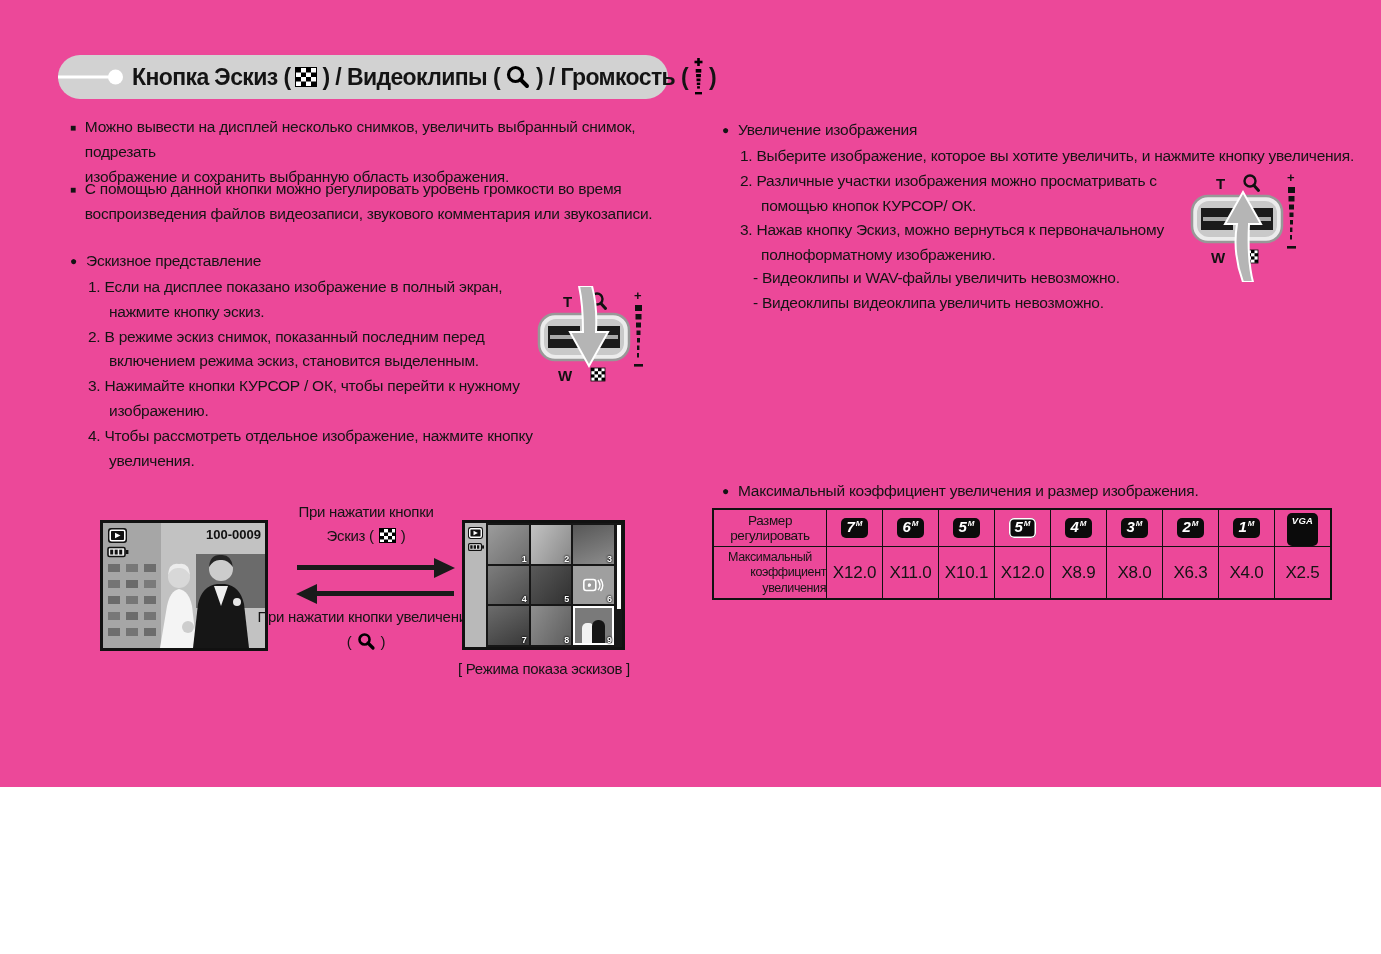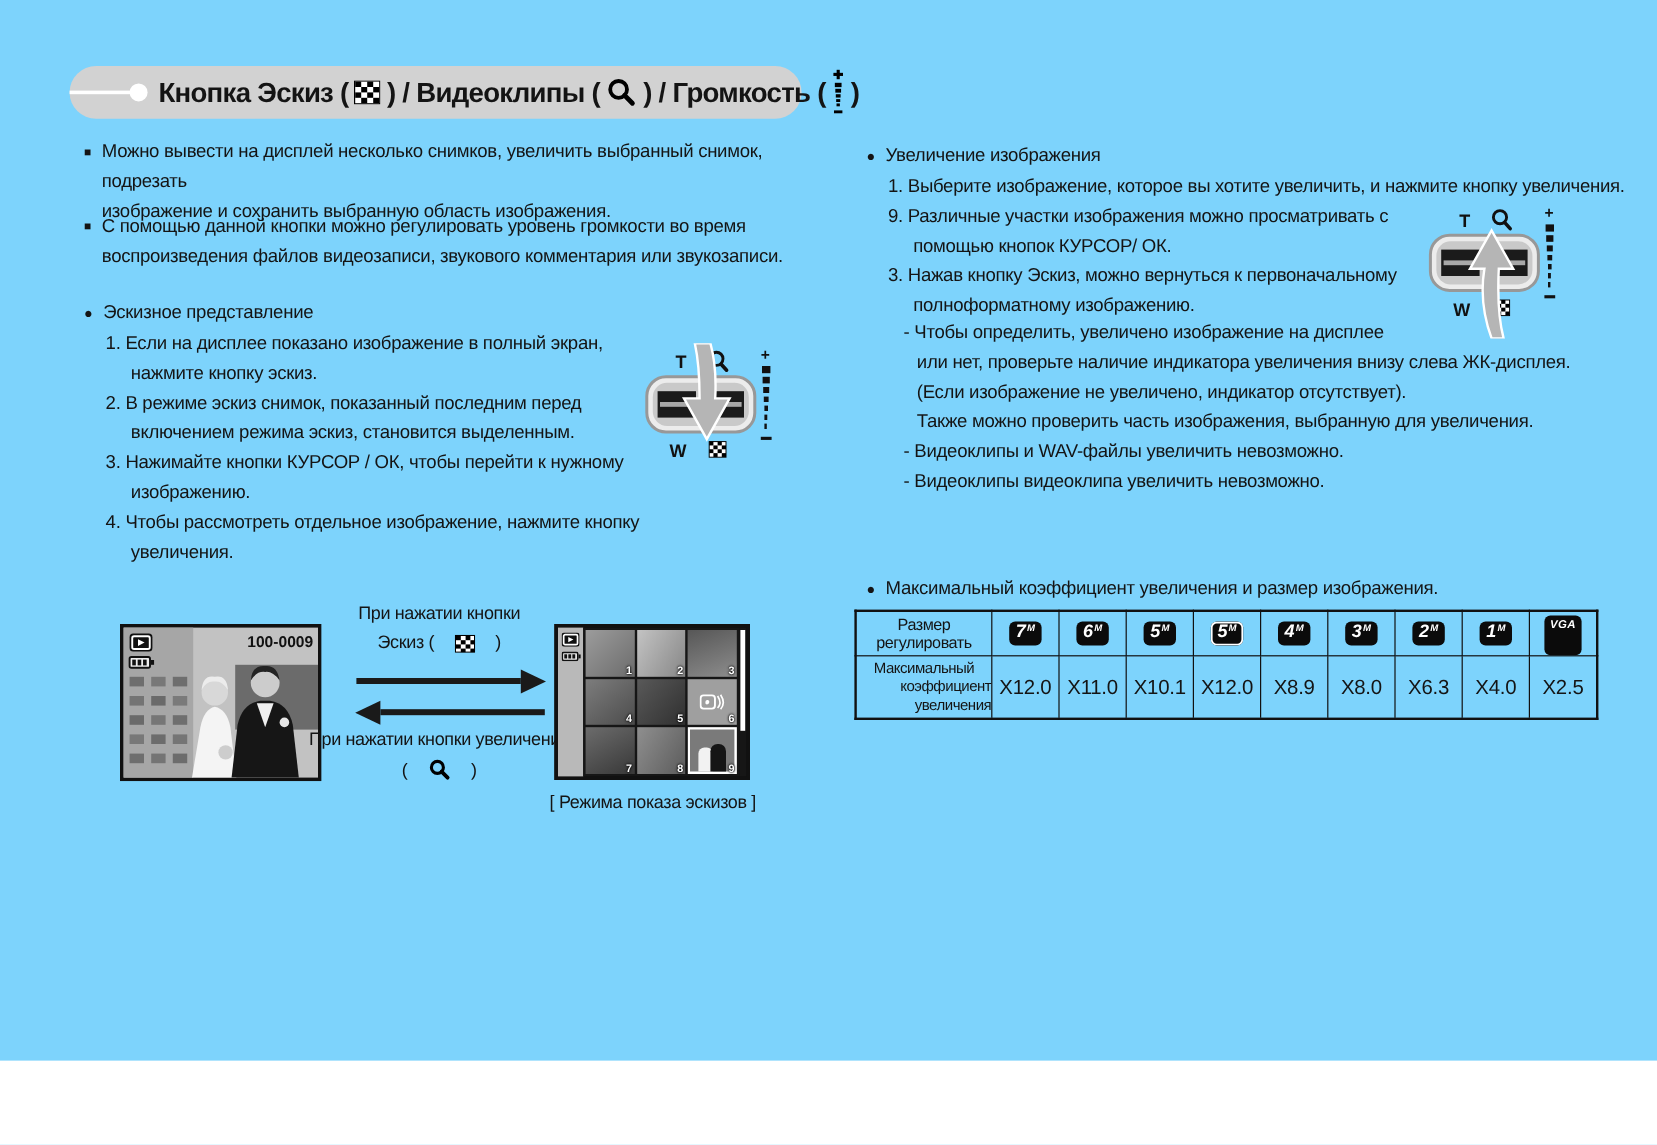--- a/index.html
+++ b/index.html
@@ -1,16 +1,16 @@
 <!DOCTYPE html>
 <html><head>
 <meta charset="utf-8">
 <style>
   html,body{margin:0;padding:0;background:#fff;}
-  .page{position:relative;width:1381px;height:884px;background:#7dd3fc;
+  .page{position:relative;width:1381px;height:787px;background:#ec4899;
         font-family:"Liberation Sans",sans-serif;color:#141414;overflow:hidden;}
 
   
   .header-pill{position:absolute;left:58px;top:55px;width:610px;height:44px;
                background:#d2d2d2;border-radius:23px;display:flex;align-items:center;}
   .header-line{position:absolute;left:0;top:50%;width:54px;height:3px;background:#fff;transform:translateY(-50%);}
   .header-dot{position:absolute;left:50px;top:50%;width:15px;height:15px;border-radius:50%;background:#fff;transform:translateY(-50%);}
   .header-title{margin-left:74px;font-size:23px;font-weight:bold;letter-spacing:-0.6px;
                 display:flex;align-items:center;gap:5px;white-space:nowrap;}
 
@@ -20,21 +20,21 @@
   .para{display:flex;gap:9px;}
   .marker-sq{font-size:10px;line-height:25px;flex:0 0 auto;}
   .marker-dot{font-size:12px;line-height:24px;flex:0 0 auto;}
   .step{padding-left:21px;text-indent:-21px;white-space:pre-line;}
   .note{padding-left:11px;text-indent:-11px;white-space:pre-line;}
   .sec-title{font-weight:normal;}
 
   
   .caption{position:absolute;font-size:15px;letter-spacing:-0.3px;text-align:center;}
   .figlabel{position:absolute;font-size:15px;letter-spacing:-0.3px;text-align:center;white-space:nowrap;}
-  .figlabel-flex{display:flex;align-items:flex-end;justify-content:center;gap:17px;}
+  .figlabel-flex{display:flex;align-items:center;justify-content:center;gap:5px;}
 
   
   .fig-arrow{position:absolute;height:5px;background:#1a1a1a;}
   .fig-arrow-right::after{content:"";position:absolute;right:-21px;top:50%;transform:translateY(-50%);
       border-left:21px solid #1a1a1a;border-top:10px solid transparent;border-bottom:10px solid transparent;}
   .fig-arrow-left::before{content:"";position:absolute;left:-21px;top:50%;transform:translateY(-50%);
       border-right:21px solid #1a1a1a;border-top:10px solid transparent;border-bottom:10px solid transparent;}
 
   
   .lcd-thumbs{position:absolute;left:462px;top:520px;width:163px;height:130px;
@@ -332,33 +332,29 @@
 
   <div class="txt para" style="left:722px;top:118px;width:620px;">
     <span class="marker-dot">●</span>
     <span class="sec-title">Увеличение изображения</span>
   </div>
 
   <div class="txt" style="left:740px;top:144px;width:620px;">
     <div class="step">1. Выберите изображение, которое вы хотите увеличить, и нажмите кнопку увеличения.</div>
   </div>
   <div class="txt" style="left:740px;top:169px;width:440px;">
-    <div class="step">9. Различные участки изображения можно просматривать с
+    <div class="step">2. Различные участки изображения можно просматривать с
 помощью кнопок КУРСОР/ ОК.</div>
   </div>
   <div class="txt" style="left:740px;top:218px;width:440px;">
     <div class="step">3. Нажав кнопку Эскиз, можно вернуться к первоначальному
 полноформатному изображению.</div>
   </div>
 
   <div class="txt" style="left:753px;top:266px;width:580px;">
-    <div class="note">- Чтобы определить, увеличено изображение на дисплее
-или нет, проверьте наличие индикатора увеличения внизу слева ЖК-дисплея.
-(Если изображение не увеличено, индикатор отсутствует).
-Также можно проверить часть изображения, выбранную для увеличения.</div>
     <div class="note">- Видеоклипы и WAV-файлы увеличить невозможно.</div>
     <div class="note">- Видеоклипы видеоклипа увеличить невозможно.</div>
   </div>
 
   <svg class="abs" style="left:1186px;top:168px;" width="122" height="114" viewBox="0 0 122 114">
     <text x="30" y="21" font-size="15" font-weight="bold" fill="#111">T</text>
     <g>
       <circle cx="64" cy="13" r="5.5" fill="none" stroke="#111" stroke-width="2.4"></circle>
       <line x1="68" y1="17.5" x2="72.5" y2="22.5" stroke="#111" stroke-width="3" stroke-linecap="round"></line>
     </g>

